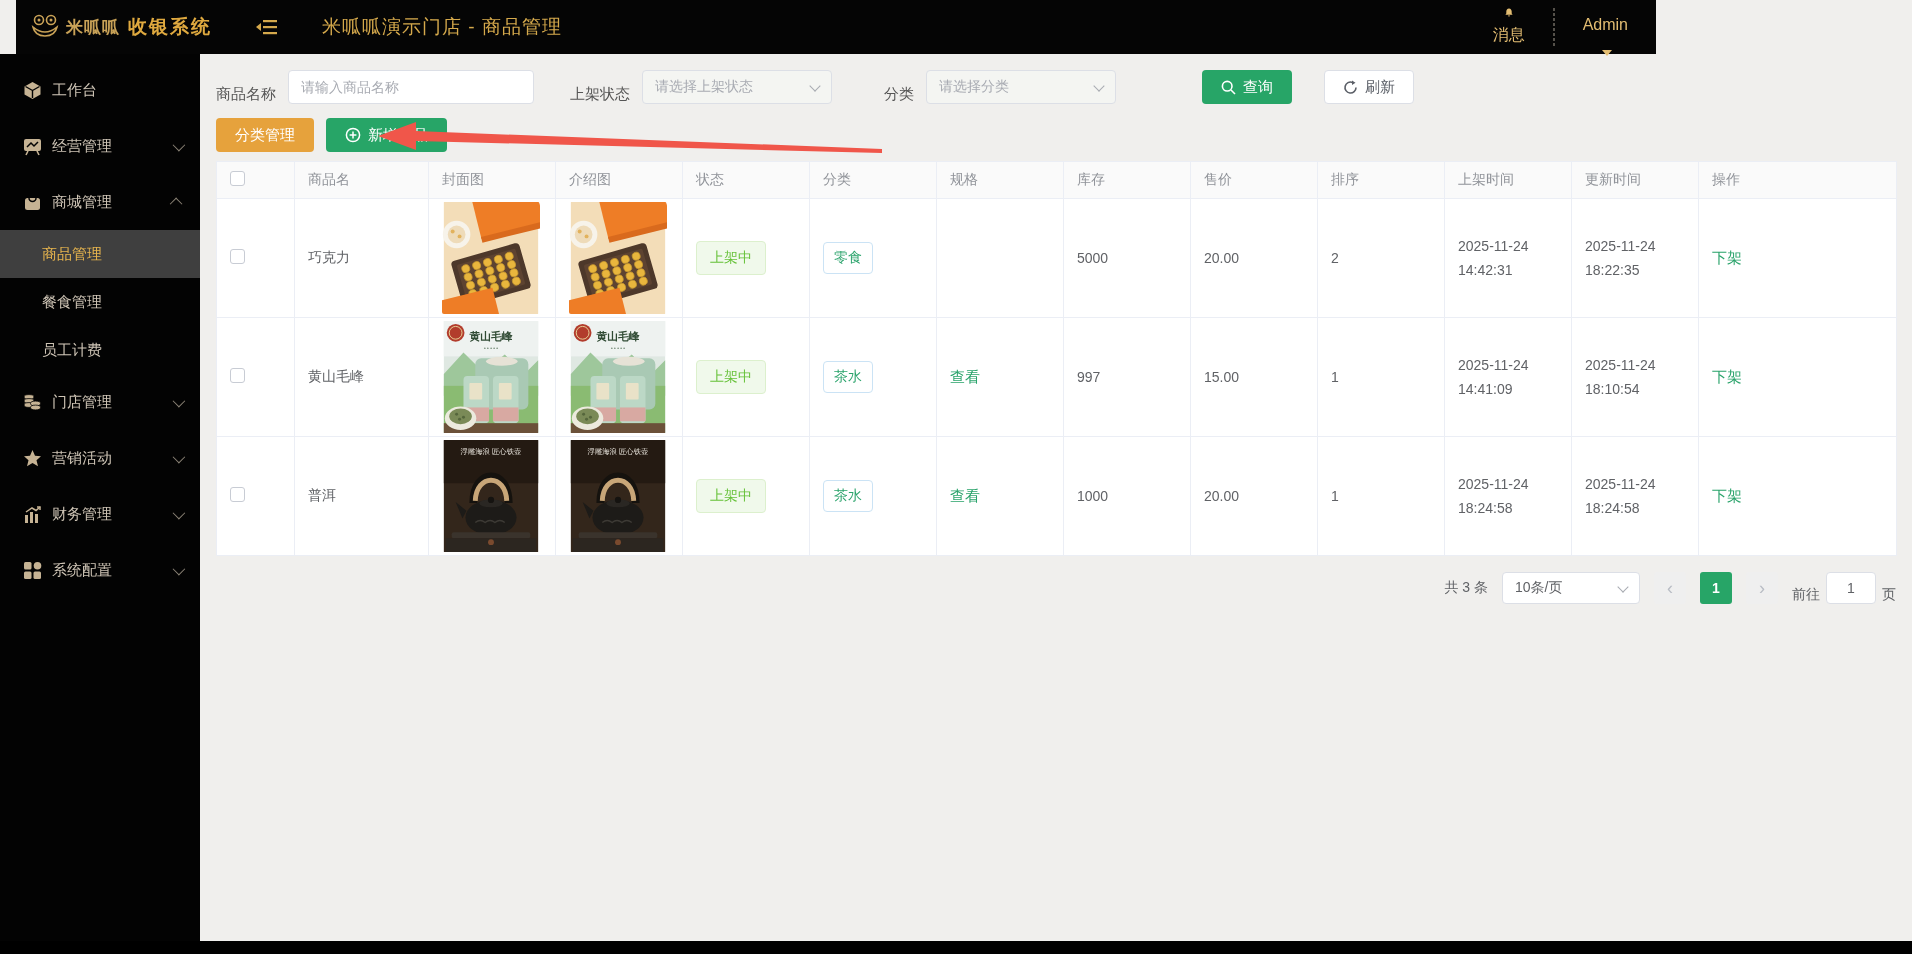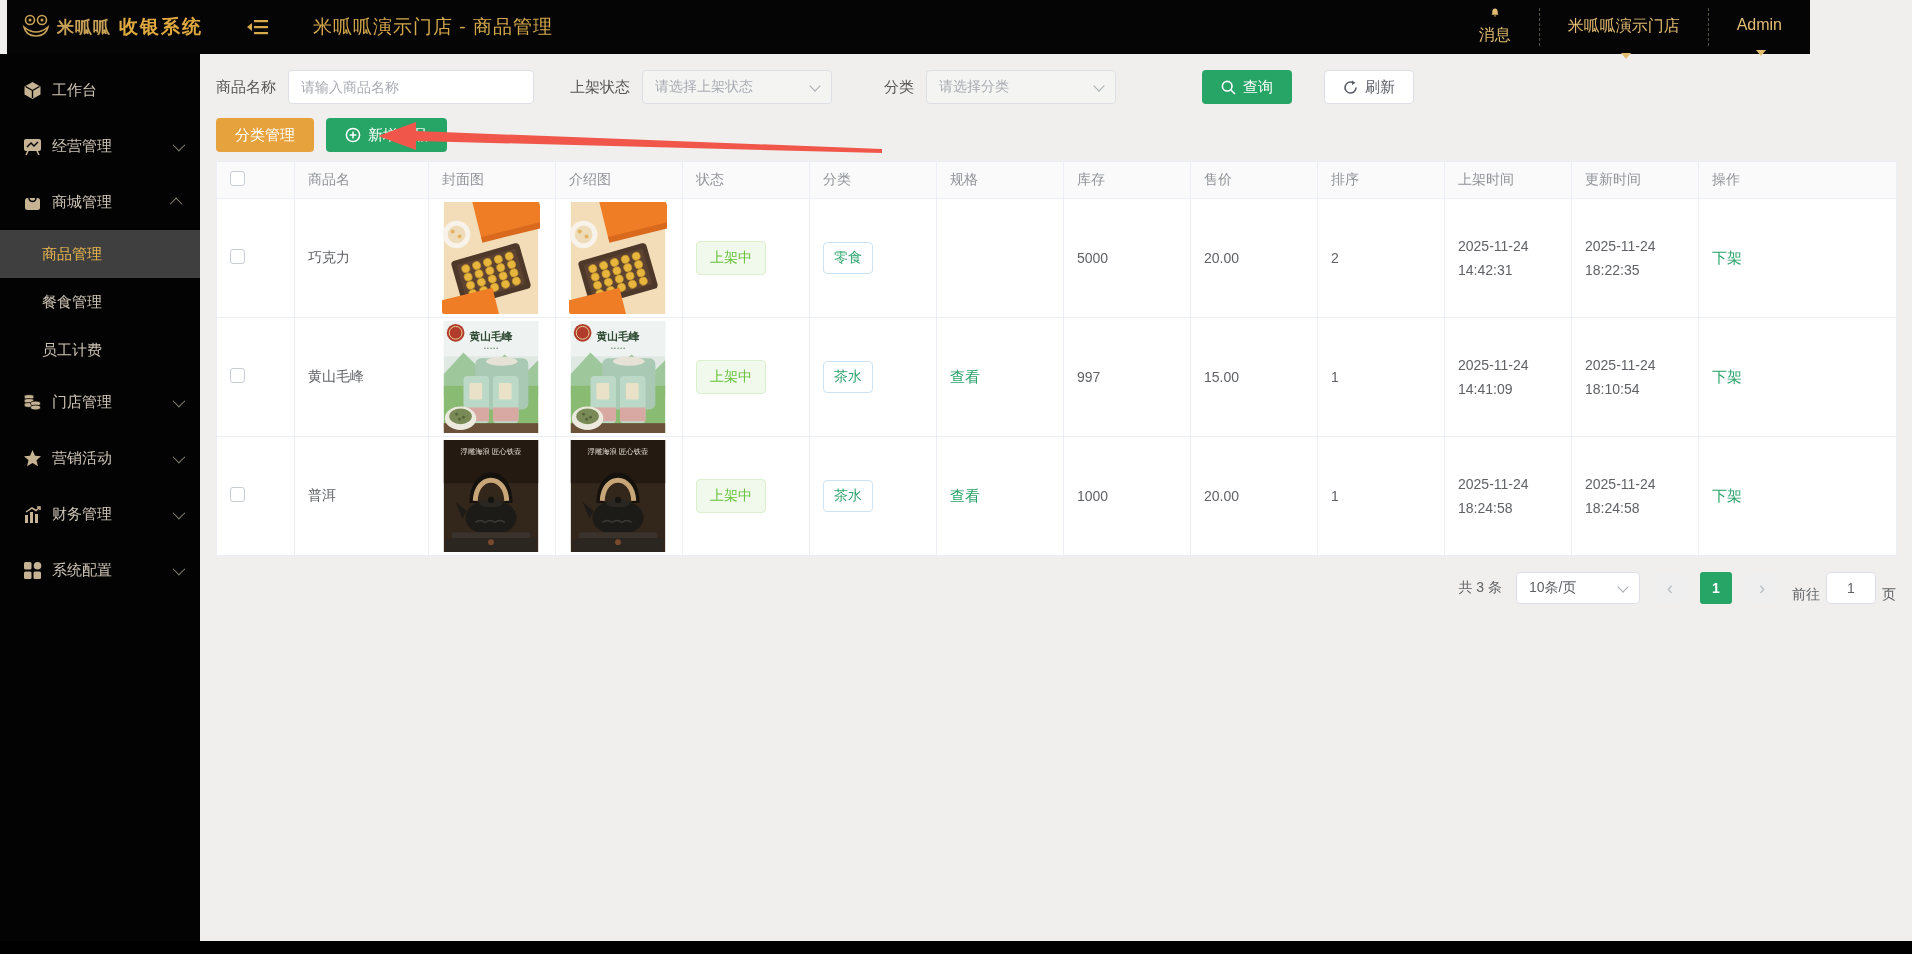--- a/index.html
+++ b/index.html
@@ -1,20 +1,20 @@
 <!DOCTYPE html>
 <html><head>
 <meta charset="utf-8">
 <style>
   * { margin:0; padding:0; box-sizing:border-box; }
   html,body { width:1912px; height:954px; overflow:hidden; }
   body { font-family:"Liberation Sans","DejaVu Sans",sans-serif; background:#f0efed; position:relative; }
 
   
-  .header { position:absolute; top:0; left:7px; width:1803px; height:54px; background:#050505; display:flex; align-items:center; z-index:30; }
+  .header { position:absolute; top:0; left:16px; width:1640px; height:54px; background:#050505; display:flex; align-items:center; z-index:30; }
   .logo-zone { width:200px; display:flex; align-items:center; padding-left:14px; gap:6px; }
   .brand-name { color:#c9a257; font-weight:bold; font-size:17px; letter-spacing:1px; }
   .brand-suffix { color:#dfa93f; font-weight:bold; font-size:19px; letter-spacing:2px; margin-left:2px; }
   .collapse-btn { margin-left:40px; cursor:pointer; display:flex; align-items:center; }
   .page-title { color:#d5a94c; font-size:19px; letter-spacing:1px; margin-left:44px; }
   .header-right { margin-left:auto; display:flex; align-items:center; height:54px; }
   .hdr-item { display:flex; align-items:center; gap:8px; color:#e3bd72; font-size:16px; padding:0 28px; height:38px; cursor:pointer;flex-direction:column; }
   .hdr-sep { border-left:1px dashed #55514a; height:38px; }
   .caret { width:0; height:0; border-left:5px solid transparent; border-right:5px solid transparent; border-top:6px solid #e3bd72; margin-left:4px; margin-top:8px; }
 
@@ -24,21 +24,21 @@
   .side-item .icon { width:20px; height:20px; margin-right:10px; flex:none; display:flex; align-items:center; justify-content:center; }
   .side-item .lbl { flex:1; }
   .side-sub { height:48px; padding-left:42px; }
   .side-sub.active { background:#3f3f3f; color:#e7b54e; }
   .chev { width:9px; height:9px; border-right:1.6px solid #8b8376; border-bottom:1.6px solid #8b8376; flex:none; }
   .chev.down { transform:rotate(45deg) translateY(-2px); }
   .chev.up { transform:rotate(-135deg) translateY(-2px); }
 
   
   .main { position:absolute; left:200px; top:54px; width:1712px; height:887px; padding:16px; }
-  .filter-row { display:flex; align-items:center; }
+  .filter-row { display:flex; align-items:flex-end; }
   .f-label { font-size:15px; color:#555; margin-right:12px; white-space:nowrap; }
   .f-input, .f-select { height:34px; border:1px solid #dcdfe6; border-radius:4px; background:#fff; font-size:14px; color:#606266; padding:0 12px; display:flex; align-items:center; }
   .f-input input { border:none; outline:none; width:100%; font-size:14px; color:#606266; background:transparent; }
   .f-input input::placeholder, .ph { color:#a8abb2; }
   .f-input { width:246px; }
   .f-select { width:190px; justify-content:space-between; background:#f4f5f2; cursor:pointer; }
   .sel-chev { width:8px; height:8px; border-right:1.4px solid #a8abb2; border-bottom:1.4px solid #a8abb2; transform:rotate(45deg); margin-top:-3px; }
   .gap36 { width:36px; } .gap52 { width:52px; }
   .btn { height:34px; border-radius:4px; font-size:15px; display:inline-flex; align-items:center; justify-content:center; gap:7px; cursor:pointer; border:1px solid transparent; padding:0 18px; white-space:nowrap; }
   .btn-green { background:#27a567; color:#fff; }
@@ -58,21 +58,21 @@
   .cb { width:15px; height:15px; border:1px solid #c8ccd4; border-radius:3px; background:#fff; display:inline-block; cursor:pointer; }
   .img-slot { width:98px; height:112px; display:block; cursor:pointer; }
   .img-slot svg { width:98px; height:112px; display:block; border-radius:2px; }
   .tag-status { display:inline-block; padding:7px 13px; background:#f0f9eb; border:1px solid #dcf0cd; border-radius:4px; color:#67c23a; font-size:14px; }
   .tag-cat { display:inline-block; padding:6px 10px; background:#fff; border:1px solid #cbe3f5; border-radius:4px; color:#2aa36b; font-size:14px; }
   .lnk { color:#2aa36b; cursor:pointer; font-size:15px; }
   .dt { line-height:24px; }
 
   
   .pager { display:flex; align-items:center; justify-content:flex-end; margin-top:16px; width:1680px; gap:14px; color:#606266; font-size:14px; }
-  .pg-select { width:124px; height:32px; border:1px solid #dcdfe6; border-radius:4px; background:#fff; display:flex; align-items:center; justify-content:space-between; padding:0 12px; cursor:pointer; color:#606266; }
+  .pg-select { width:138px; height:32px; border:1px solid #dcdfe6; border-radius:4px; background:#fff; display:flex; align-items:center; justify-content:space-between; padding:0 12px; cursor:pointer; color:#606266; }
   .pg-btn { width:32px; height:32px; border-radius:3px; background:#efefef; color:#b8bcc4; display:flex; align-items:center; justify-content:center; font-size:18px; cursor:pointer; }
   .pg-cur { width:32px; height:32px; border-radius:3px; background:#27a567; color:#fff; font-weight:bold; display:flex; align-items:center; justify-content:center; cursor:pointer; }
   .pg-input { width:50px; height:32px; border:1px solid #dcdfe6; border-radius:4px; background:#fff; text-align:center; font-size:14px; color:#606266; outline:none; }
   .pg-group { display:flex; align-items:flex-end; gap:6px; }
 
   .bottom-strip { position:absolute; left:0; bottom:0; width:1912px; height:13px; background:#000; z-index:40; }
 </style>
 </head>
 <body>
 
@@ -100,29 +100,20 @@
 
   <div class="header-right">
     <div class="hdr-item">
       <svg width="18" height="20" viewBox="0 0 18 20">
         <path d="M9,1 C5,1 3,4 3,8 L3,12 L1,15 L17,15 L15,12 L15,8 C15,4 13,1 9,1 Z" fill="#e3bd72"></path>
         <path d="M6.5,16.5 a2.5,2.5 0 0 0 5,0 Z" fill="#e3bd72"></path>
       </svg>
       <span>消息</span>
     </div>
     <div class="hdr-sep"></div>
-    <div class="hdr-item">
-      <svg width="20" height="20" viewBox="0 0 20 20">
-        <rect x="2" y="1" width="16" height="18" rx="3" fill="#e3bd72"></rect>
-        <rect x="2" y="6.5" width="16" height="3" fill="#050505"></rect>
-        <rect x="6" y="5" width="8" height="6" rx="1.5" fill="#e3bd72"></rect>
-      </svg>
-      <span>米呱呱演示门店</span>
-      <span class="caret"></span>
-    </div>
     <div class="hdr-sep"></div>
     <div class="hdr-item">
       <svg width="20" height="20" viewBox="0 0 20 20">
         <circle cx="10" cy="6" r="4" fill="#e3bd72"></circle>
         <path d="M2,19 C2,13.5 18,13.5 18,19 Z" fill="#e3bd72"></path>
       </svg>
       <span>Admin</span>
       <span class="caret"></span>
     </div>
   </div>

